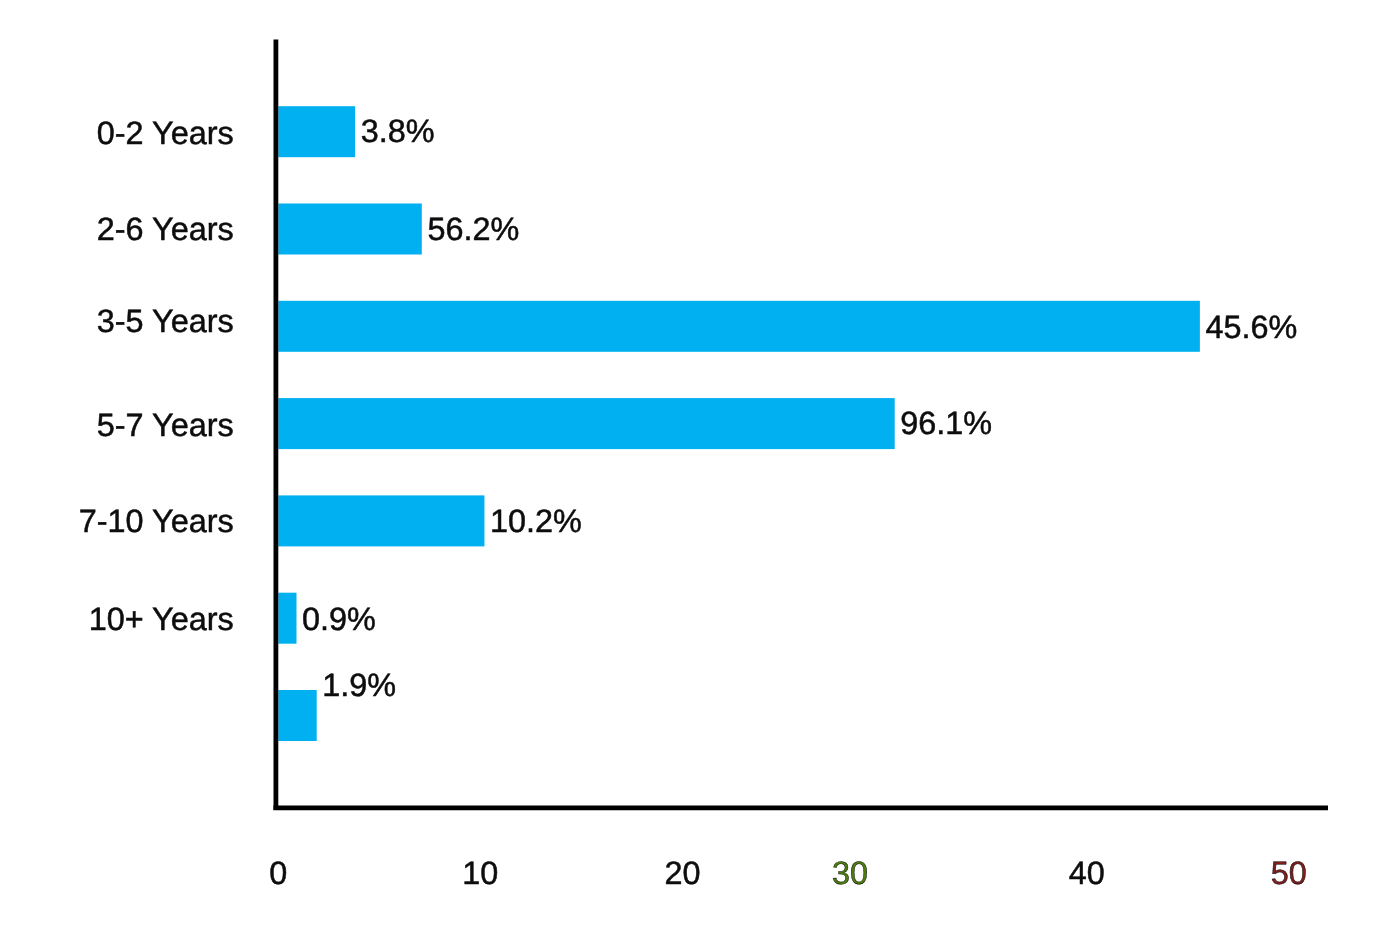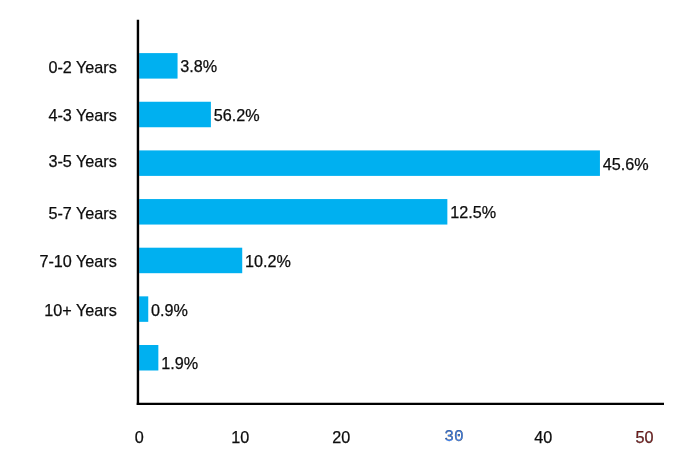--- a/index.html
+++ b/index.html
@@ -31,39 +31,39 @@
       <rect class="bar" x="139.15" y="247.7" width="103.071" height="25.5" fill="#00b0f0"></rect>
       <rect class="bar" x="139.15" y="296.35" width="9.0945" height="25.5" fill="#00b0f0"></rect>
       <rect class="bar" x="139.15" y="345" width="19.1995" height="25.5" fill="#00b0f0"></rect>
     </g>
     <line id="yaxis" x1="137.95000000000002" y1="19.8" x2="137.95000000000002" y2="405" stroke="#000000" stroke-width="2.4"></line>
     <line id="xaxis" x1="136.75" y1="403.9" x2="664" y2="403.9" stroke="#000000" stroke-width="2.4"></line>
   </svg>
 
   <div id="cats">
     <div class="cat-label" style="right: 579.2px; top: 57.65px; font-size: 16.2px; line-height: 19.1px; color: rgb(13, 13, 13);">0-2 Years</div>
-    <div class="cat-label" style="right: 579.2px; top: 106.3px; font-size: 16.2px; line-height: 19.1px; color: rgb(13, 13, 13);">4-3 Years</div>
+    <div class="cat-label" style="right: 579.2px; top: 106.3px; font-size: 16.2px; line-height: 19.1px; color: rgb(13, 13, 13);">2-6 Years</div>
     <div class="cat-label" style="right: 579.2px; top: 152px; font-size: 16.2px; line-height: 19.1px; color: rgb(13, 13, 13);">3-5 Years</div>
     <div class="cat-label" style="right: 579.2px; top: 203.6px; font-size: 16.2px; line-height: 19.1px; color: rgb(13, 13, 13);">5-7 Years</div>
     <div class="cat-label" style="right: 579.2px; top: 252.25px; font-size: 16.2px; line-height: 19.1px; color: rgb(13, 13, 13);">7-10 Years</div>
     <div class="cat-label" style="right: 579.2px; top: 300.9px; font-size: 16.2px; line-height: 19.1px; color: rgb(13, 13, 13);">10+ Years</div>
   </div>
 
   <div id="vals">
     <div class="val-label" style="left: 180.349px; top: 57.45px; font-size: 16.2px; line-height: 19.1px; color: rgb(13, 13, 13);">3.8%</div>
     <div class="val-label" style="left: 213.696px; top: 106.1px; font-size: 16.2px; line-height: 19.1px; color: rgb(13, 13, 13);">56.2%</div>
     <div class="val-label" style="left: 602.738px; top: 154.75px; font-size: 16.2px; line-height: 19.1px; color: rgb(13, 13, 13);">45.6%</div>
-    <div class="val-label" style="left: 450.152px; top: 203.4px; font-size: 16.2px; line-height: 19.1px; color: rgb(13, 13, 13);">12.5%</div>
+    <div class="val-label" style="left: 450.152px; top: 203.4px; font-size: 16.2px; line-height: 19.1px; color: rgb(13, 13, 13);">96.1%</div>
     <div class="val-label" style="left: 245.021px; top: 252.05px; font-size: 16.2px; line-height: 19.1px; color: rgb(13, 13, 13);">10.2%</div>
     <div class="val-label" style="left: 151.044px; top: 300.7px; font-size: 16.2px; line-height: 19.1px; color: rgb(13, 13, 13);">0.9%</div>
-    <div class="val-label" style="left: 161.149px; top: 354px; font-size: 16.2px; line-height: 19.1px; color: rgb(13, 13, 13);">1.9%</div>
+    <div class="val-label" style="left: 161.149px; top: 334px; font-size: 16.2px; line-height: 19.1px; color: rgb(13, 13, 13);">1.9%</div>
   </div>
 
   <div id="ticks">
     <div class="tick-label" style="font-size: 16.2px; line-height: 19.1px; color: rgb(13, 13, 13); left: 109.15px; top: 428.3px;">0</div>
     <div class="tick-label" style="font-size: 16.2px; line-height: 19.1px; color: rgb(13, 13, 13); left: 210.2px; top: 428.3px;">10</div>
     <div class="tick-label" style="font-size: 16.2px; line-height: 19.1px; color: rgb(13, 13, 13); left: 311.25px; top: 428.3px;">20</div>
-    <div class="tick-label" style="font-size: 16.2px; line-height: 19.1px; color: #3b82f6; left: 424px; top: 428.3px; font-family: Liberation Mono, monospace;">30</div>
+    <div class="tick-label" style="font-size: 16.2px; line-height: 19.1px; color: #4d7c0f; left: 395px; top: 428.3px;">30</div>
     <div class="tick-label" style="font-size: 16.2px; line-height: 19.1px; color: rgb(13, 13, 13); left: 513.35px; top: 428.3px;">40</div>
     <div class="tick-label" style="font-size: 16.2px; line-height: 19.1px; color: #7f1d1d; left: 614.4px; top: 428.3px;">50</div>
   </div>
 
 </div>
 
 </body></html>

